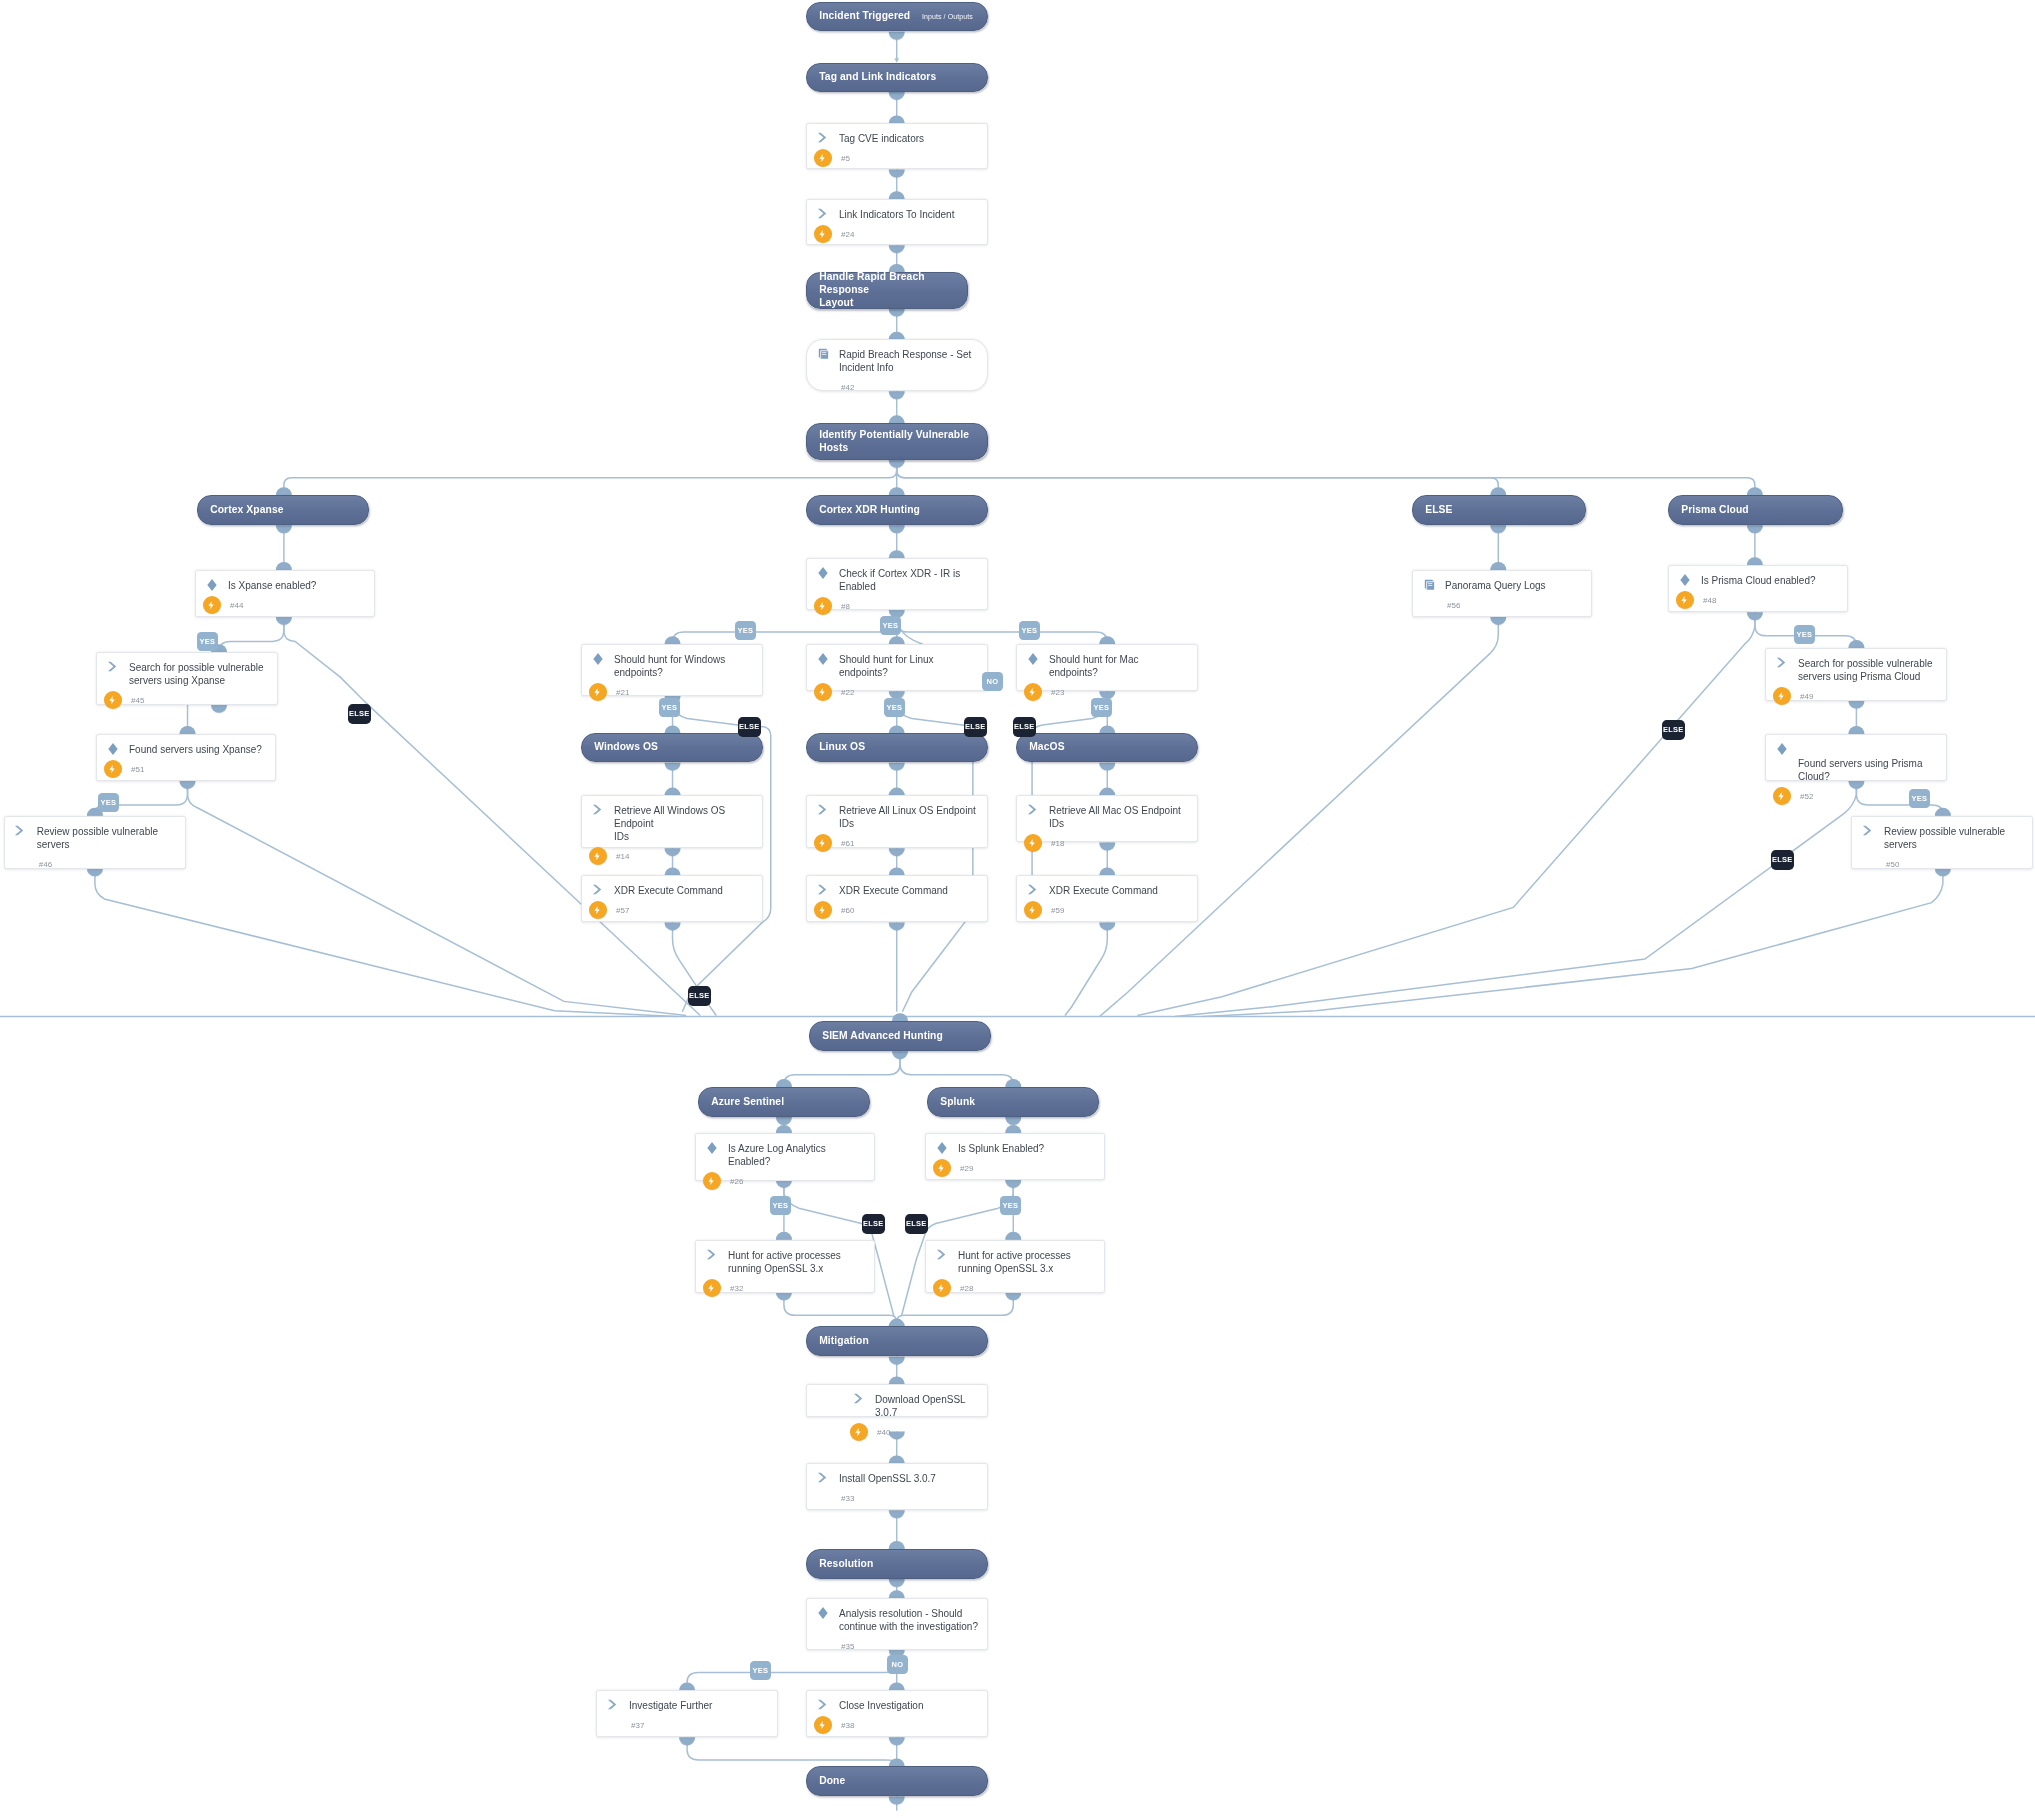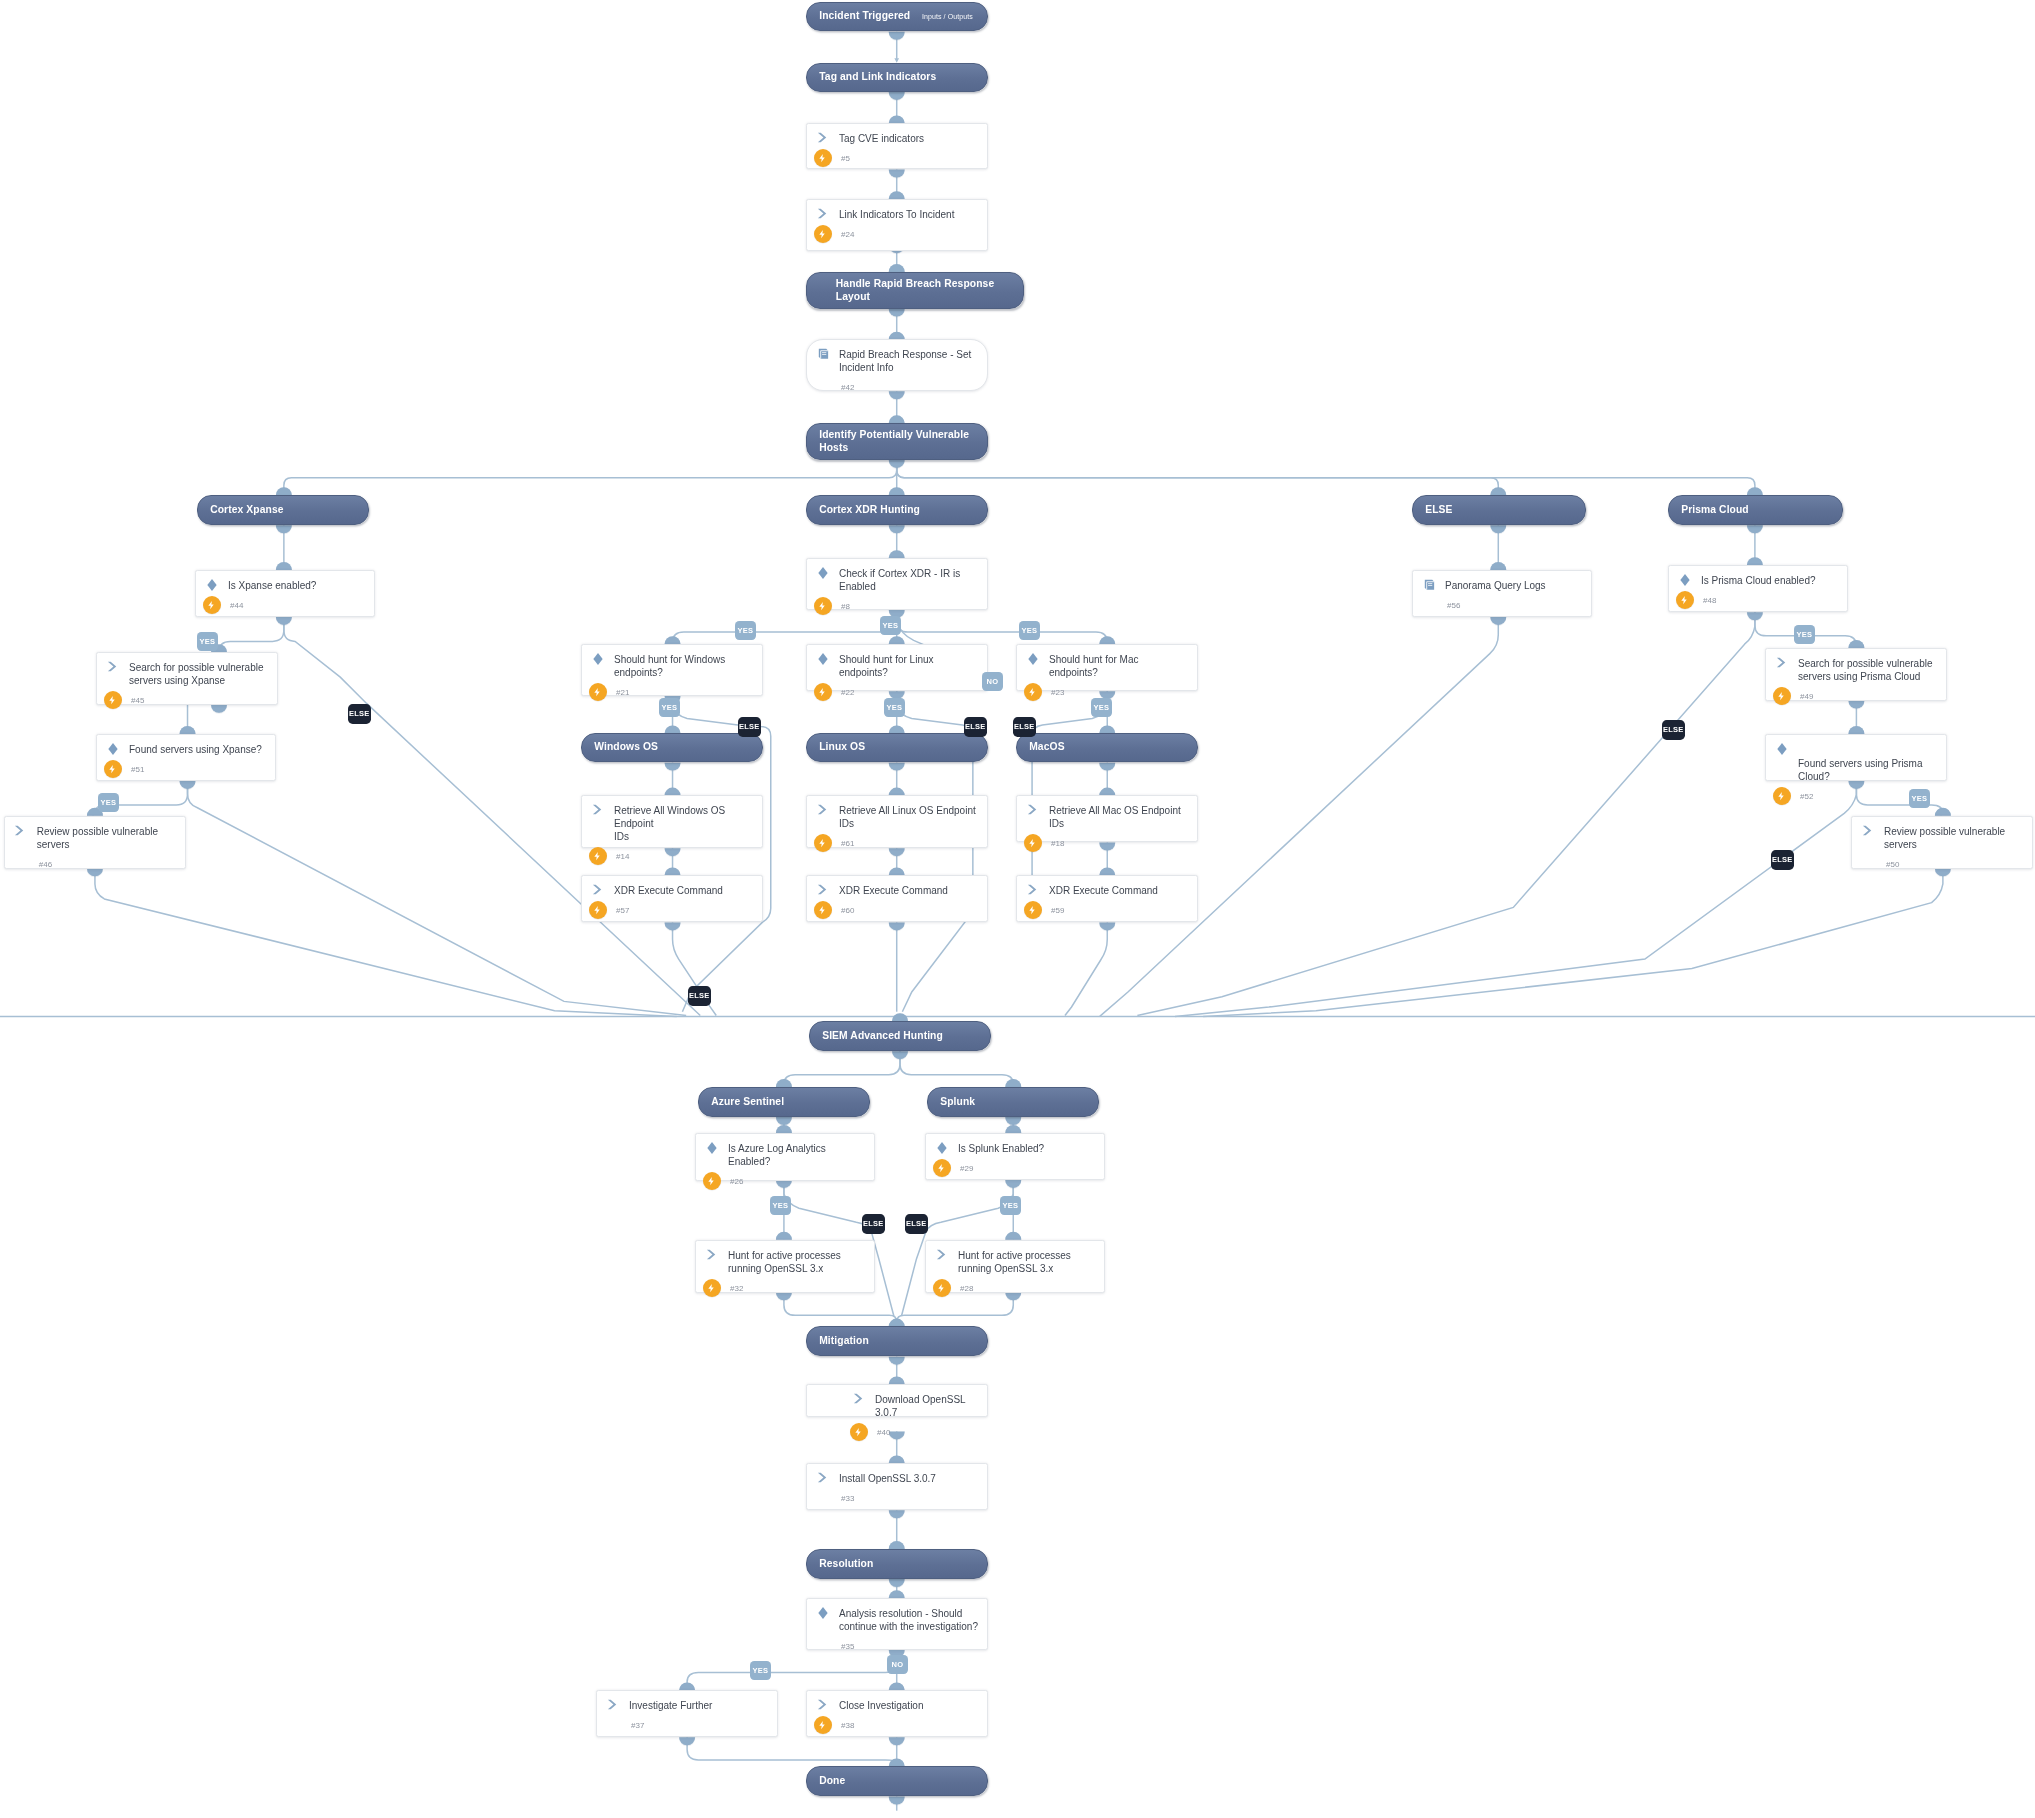--- a/index.html
+++ b/index.html
@@ -357,21 +357,21 @@
   </svg>
 
   <div id="stage-layer">
       <div class="stage" style="left: 806px; top: 2.4px; width: 182px; height: 29px;">
         <span class="stage-title">Incident Triggered</span>
         <span class="stage-sub">Inputs / Outputs</span>
       </div>
       <div class="stage" style="left: 806px; top: 63px; width: 182px; height: 29px;">
         <span class="stage-title">Tag and Link Indicators</span>
       </div>
-      <div class="stage" style="left: 806px; top: 272px; width: 218px; height: 37px; justify-content: center;">
+      <div class="stage" style="left: 806px; top: 272px; width: 162px; height: 37px; justify-content: center;">
         <span class="stage-title">Handle Rapid Breach Response
 Layout</span>
       </div>
       <div class="stage" style="left: 806px; top: 423px; width: 182px; height: 37px;">
         <span class="stage-title">Identify Potentially Vulnerable
 Hosts</span>
       </div>
       <div class="stage" style="left: 197px; top: 495px; width: 172px; height: 30px;">
         <span class="stage-title">Cortex Xpanse</span>
       </div>
@@ -425,21 +425,21 @@
         </div>
         <div class="t-foot">
           <span class="t-bolt">
             <svg width="10.3" height="10.3" viewBox="0 0 22 22">
               <path d="M12.5,2 L5,12.5 L10,12.5 L9,20 L16.5,9.5 L11.5,9.5 Z" fill="#ffffff"></path>
             </svg>
           </span>
           <span class="t-id">#5</span>
         </div>
       </div>
-      <div class="task" style="left: 806px; top: 199px; width: 182px; height: 52px;">
+      <div class="task" style="left: 806px; top: 199px; width: 182px; height: 46px;">
         <div class="t-row">
           <div class="t-ico">
             <span><svg width="14" height="13" viewBox="0 0 30 28">
                 <path d="M4,4 L16,14 L4,24 L10,24 L22,14 L10,4 Z" fill="#8aa7c4"></path>
               </svg></span>
           </div>
           <div class="t-label" style="white-space: pre-line;">Link Indicators To Incident</div>
         </div>
         <div class="t-foot">
           <span class="t-bolt">

